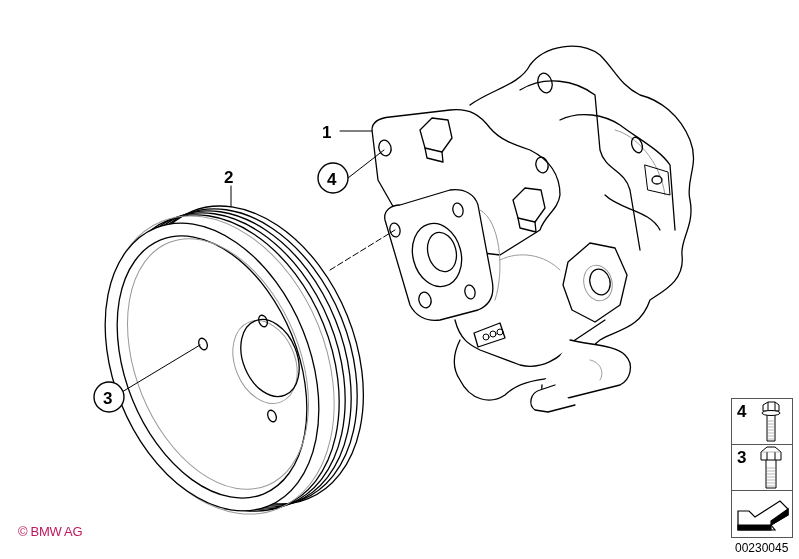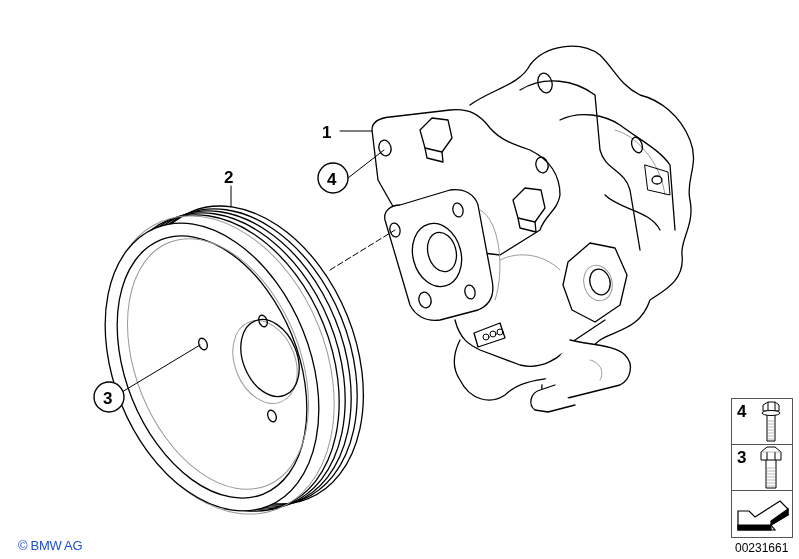--- a/index.html
+++ b/index.html
@@ -1,20 +1,20 @@
 <!DOCTYPE html>
 <html><head>
   <meta charset="utf-8">
   <style>
     html, body { margin: 0; padding: 0; background: #ffffff; }
     body { width: 799px; height: 559px; position: relative; overflow: hidden; font-family: "Liberation Sans", sans-serif; }
     .canvas { position: absolute; left: 0; top: 0; width: 799px; height: 559px; }
     .callout-num { font-family: "Liberation Sans", sans-serif; font-weight: bold; font-size: 17px; fill: #000; }
     .plain-num { font-family: "Liberation Sans", sans-serif; font-weight: bold; font-size: 17px; fill: #000; }
-    .copyright { position: absolute; left: 18px; top: 538px; font-size: 13px; color: #1d4ed8; letter-spacing: -0.3px; }
+    .copyright { position: absolute; left: 18px; top: 524px; font-size: 13px; color: #be185d; letter-spacing: -0.3px; }
     .diagram-id { position: absolute; left: 735px; top: 541px; font-size: 12px; color: #000; }
     .legend-box { position: absolute; left: 731px; top: 398px; width: 62px; height: 140px; border: 1px solid #555; box-sizing: border-box; background: #fff; }
     .legend-cell { position: absolute; left: 0; width: 60px; border-bottom: 1px solid #555; box-sizing: border-box; }
     .legend-num { position: absolute; left: 5px; font-weight: bold; font-size: 17px; }
   </style>
 </head>
 <body>
 
 <svg class="canvas" viewBox="0 0 799 559" xmlns="http://www.w3.org/2000/svg" fill="none" stroke="#000" stroke-width="1.3" stroke-linejoin="round" stroke-linecap="round">
 
@@ -144,13 +144,13 @@
   <div class="legend-cell" style="top:92px;height:46px;border-bottom:none;">
     <svg style="position:absolute;left:3px;top:6px;" width="56" height="36" viewBox="0 0 56 36" fill="none" stroke="#000" stroke-width="1.2">
       <path d="M3 14 L 3 33 L 40 33 L 36 28 L 53 18 L 53 12 L 45 4 L 20 20 L 14 14 Z" fill="#fff"></path>
       <path d="M3 28 L 36 28 L 36 33 L 3 33 Z" fill="#000"></path>
       <path d="M36 28 L 53 18 L 53 12 L 36 24 Z" fill="#000"></path>
     </svg>
   </div>
 </div>
 
 <div class="copyright">© BMW AG</div>
-<div class="diagram-id">00231661</div>
+<div class="diagram-id">00230045</div>
 
 </body></html>

